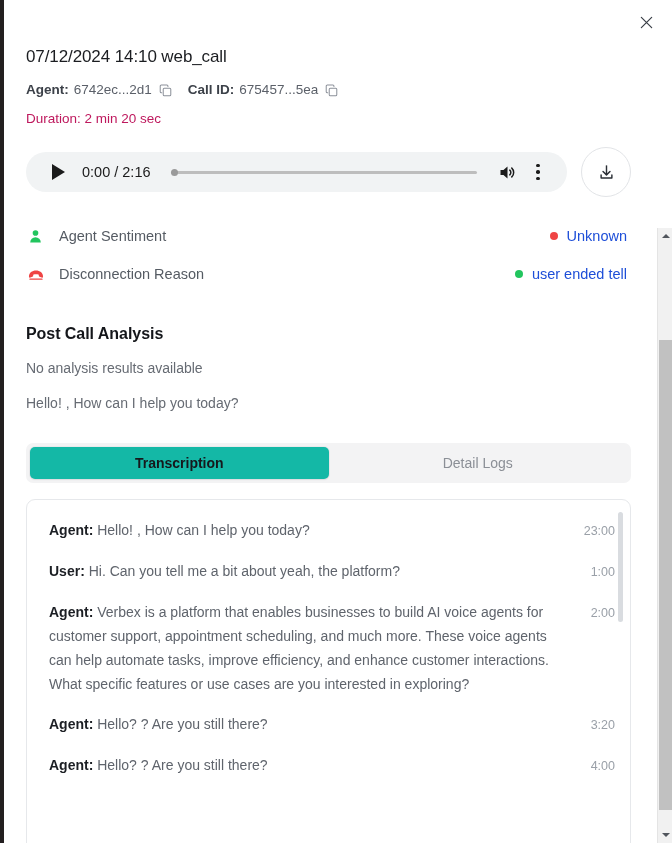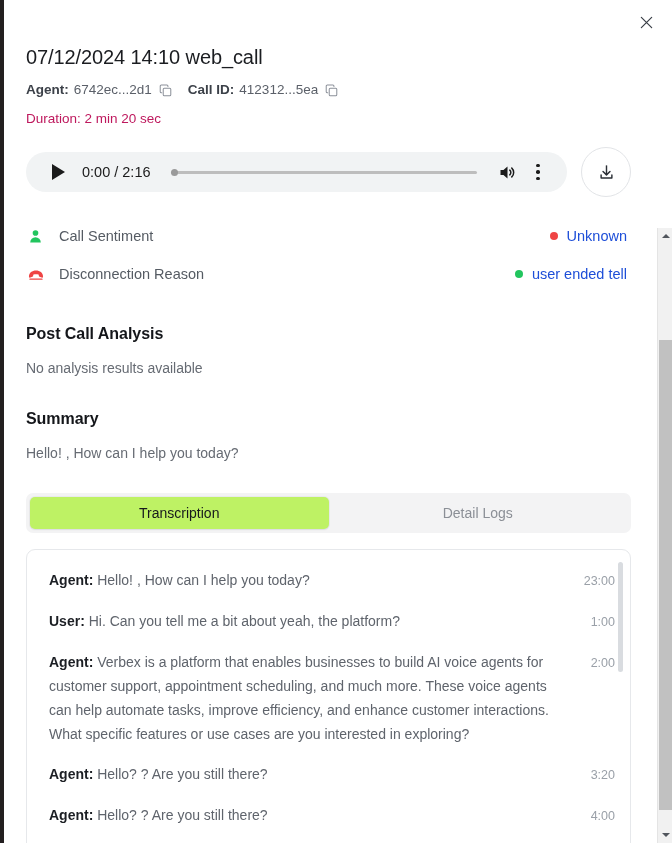--- a/index.html
+++ b/index.html
@@ -81,21 +81,21 @@
   
   .content {
     position: absolute;
     left: 0; top: 0;
     width: 657px;
     padding: 0 26px;
   }
 
   .call-title {
     margin-top: 44px;
-    font-size: 20px;
+    font-size: 17px;
     line-height: 26px;
     font-weight: 500;
     color: #1b1d21;
     letter-spacing: -0.1px;
   }
 
   .meta-row {
     margin-top: 11px;
     display: flex;
     align-items: center;
@@ -257,23 +257,23 @@
     display: flex;
     align-items: center;
     justify-content: center;
     font-size: 14px;
     border-radius: 5px;
     cursor: pointer;
     color: #8b8f96;
     font-weight: 400;
   }
   .tab.active {
-    background: #bef264;
+    background: #14b8a6;
     color: #16181c;
-    font-weight: 400;
+    font-weight: 700;
     box-shadow: 0 1px 2px rgba(16,24,40,0.06), 0 0 0 1px rgba(16,24,40,0.04);
   }
 
   
   .transcript {
     margin-top: 16px;
     border: 1px solid #e6e8eb;
     border-radius: 9px;
     background: #ffffff;
     height: 357px;
@@ -336,21 +336,21 @@
     <div class="meta-row">
       <span class="meta-label">Agent:</span>
       <span class="meta-value">6742ec...2d1</span>
       <span class="copy-icon">
         <svg width="13" height="13" viewBox="0 0 16 16" fill="none">
           <rect x="5.2" y="5.2" width="9.3" height="9.3" rx="1.3" stroke="#8b9099" stroke-width="1.25"></rect>
           <path d="M11 3.2 V2.6 a1.3 1.3 0 0 0 -1.3 -1.3 H2.8 A1.3 1.3 0 0 0 1.5 2.6 v7 A1.3 1.3 0 0 0 2.8 10.9 h0.6" stroke="#8b9099" stroke-width="1.25" stroke-linecap="round"></path>
         </svg>
       </span>
       <span class="meta-label">Call ID:</span>
-      <span class="meta-value">412312...5ea</span>
+      <span class="meta-value">675457...5ea</span>
       <span class="copy-icon">
         <svg width="13" height="13" viewBox="0 0 16 16" fill="none">
           <rect x="5.2" y="5.2" width="9.3" height="9.3" rx="1.3" stroke="#8b9099" stroke-width="1.25"></rect>
           <path d="M11 3.2 V2.6 a1.3 1.3 0 0 0 -1.3 -1.3 H2.8 A1.3 1.3 0 0 0 1.5 2.6 v7 A1.3 1.3 0 0 0 2.8 10.9 h0.6" stroke="#8b9099" stroke-width="1.25" stroke-linecap="round"></path>
         </svg>
       </span>
     </div>
 
     <div class="duration">Duration: 2 min 20 sec</div>
 
@@ -391,21 +391,21 @@
     <div class="info-list">
 
       <div class="info-row">
         <div class="info-left">
           <span class="info-icon">
             <svg width="17" height="17" viewBox="0 0 24 24">
               <circle cx="12" cy="7" r="4" fill="#22c55e"></circle>
               <path d="M4.5 20.5 a7.5 7.5 0 0 1 15 0 Z" fill="#22c55e"></path>
             </svg>
           </span>
-          <span class="info-label">Call Sentiment</span>
+          <span class="info-label">Agent Sentiment</span>
         </div>
         <div class="info-right">
           <span class="status-dot" style="background:#ef4444"></span>
           <span>Unknown</span>
         </div>
       </div>
 
       <div class="info-row">
         <div class="info-left">
           <span class="info-icon">
@@ -420,21 +420,20 @@
           <span class="status-dot" style="background:#22c55e"></span>
           <span>user ended tell</span>
         </div>
       </div>
 
     </div>
 
     <div class="section-title">Post Call Analysis</div>
     <div class="section-body">No analysis results available</div>
 
-    <div class="section-title">Summary</div>
     <div class="section-body">Hello! , How can I help you today?</div>
 
     <div class="tabs">
       <div class="tab active">Transcription</div>
       <div class="tab">Detail Logs</div>
     </div>
 
     <div class="transcript">
       <div id="transcript-list">
           <div class="tr-entry">

